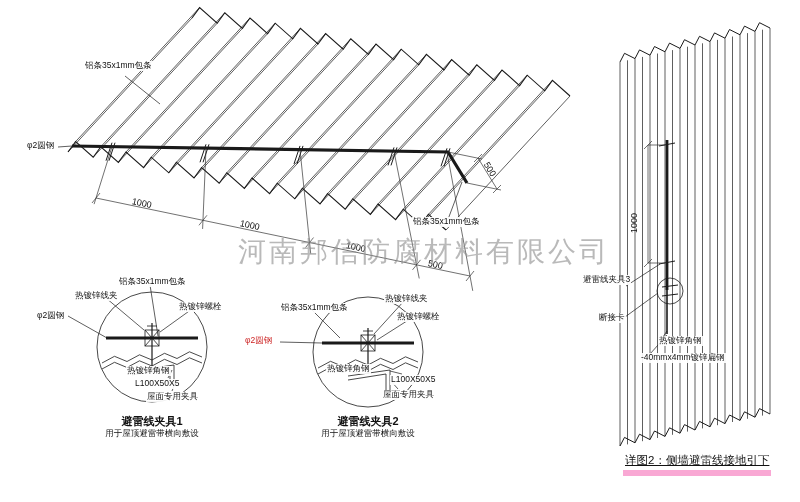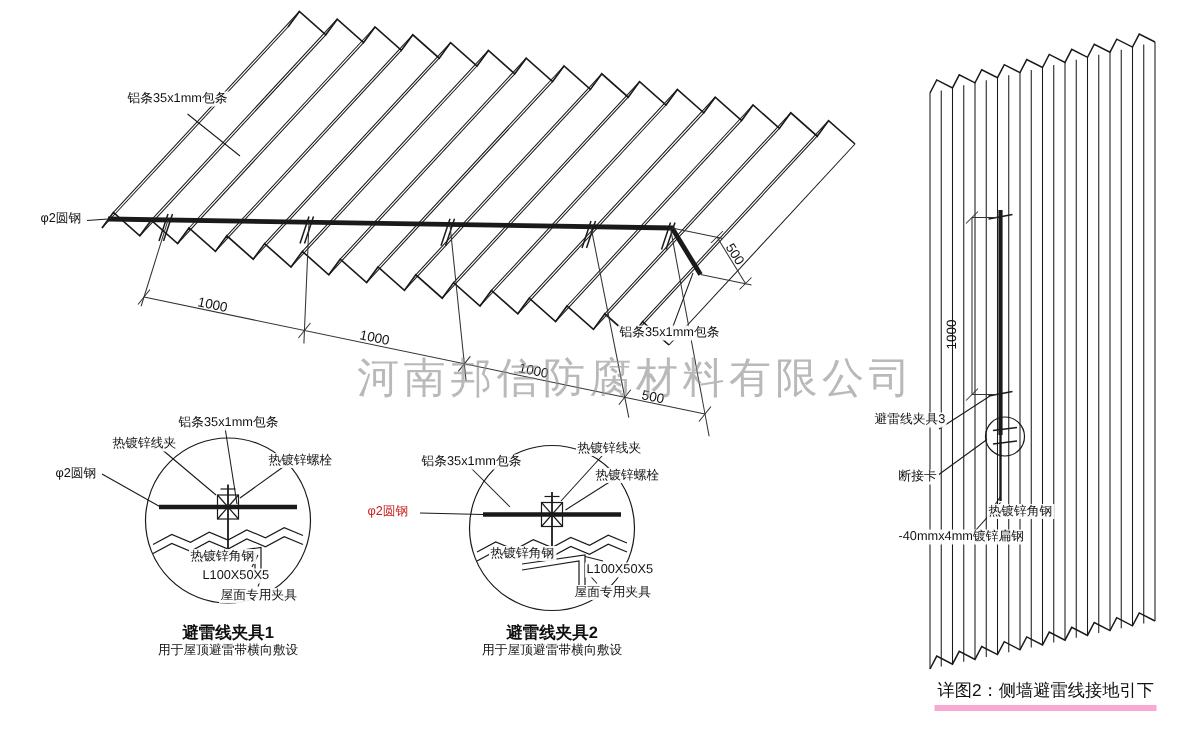--- a/index.html
+++ b/index.html
@@ -6,21 +6,21 @@
   #stage{position:relative;width:800px;height:502px;background:#fff;overflow:hidden;
          font-family:"Liberation Sans","DejaVu Sans",sans-serif;color:#111;}
   svg{position:absolute;left:0;top:0;z-index:1;}
   .lbl{position:absolute;font-size:8.5px;line-height:1.15;white-space:nowrap;z-index:2;
        background:rgba(255,255,255,0.92);padding:0 1px;}
   .dim{position:absolute;font-size:9px;white-space:nowrap;z-index:2;transform-origin:left center;background:transparent;}
   .red{color:#cc2222;}
   .dtitle{position:absolute;font-size:11px;font-weight:bold;white-space:nowrap;z-index:2;transform:translateX(-50%);}
   .dsub{position:absolute;font-size:8.5px;white-space:nowrap;z-index:2;transform:translateX(-50%);text-align:right;}
   .caption{position:absolute;font-size:11.5px;white-space:nowrap;z-index:2;
-           border-bottom:4px solid #f9a8d4;padding:0 2px 2px 2px;}
+           border-bottom:6px solid #f9a8d4;padding:0 2px 2px 2px;text-decoration:underline;}
   #watermark{position:absolute;left:238px;top:233px;font-size:28px;letter-spacing:3px;
              color:#8f8f8f;opacity:.62;white-space:nowrap;z-index:3;pointer-events:none;}
 </style>
 </head>
 <body>
 
 <div id="stage">
 
   <svg id="linework" width="800" height="502" viewBox="0 0 800 502">
       <g stroke="#1a1a1a" fill="none" stroke-width="0.7">
@@ -206,18 +206,18 @@
   <div class="lbl" style="left:326px;top:364px">热镀锌角钢</div>
   <div class="lbl" style="left:390px;top:375px">L100X50X5</div>
   <div class="lbl" style="left:382px;top:390px">屋面专用夹具</div>
   <div class="dtitle" style="left:368px;top:414px">避雷线夹具2</div>
   <div class="dsub" style="left:368px;top:428px">用于屋顶避雷带横向敷设</div>
 
   <div class="dim" style="left:634px;top:228px;transform:rotate(-90deg)">1000</div>
   <div class="lbl" style="left:582px;top:275px">避雷线夹具3</div>
   <div class="lbl" style="left:598px;top:313px">断接卡</div>
   <div class="lbl" style="left:658px;top:336px">热镀锌角钢</div>
-  <div class="lbl" style="left:598px;top:353px">-40mmx4mm镀锌扁钢</div>
+  <div class="lbl" style="left:640px;top:353px">-40mmx4mm镀锌扁钢</div>
 
   <div class="caption" style="left:623px;top:453px">详图2：侧墙避雷线接地引下</div>
 
   <div id="watermark">河南邦信防腐材料有限公司</div>
 </div>
 
 </body></html>

